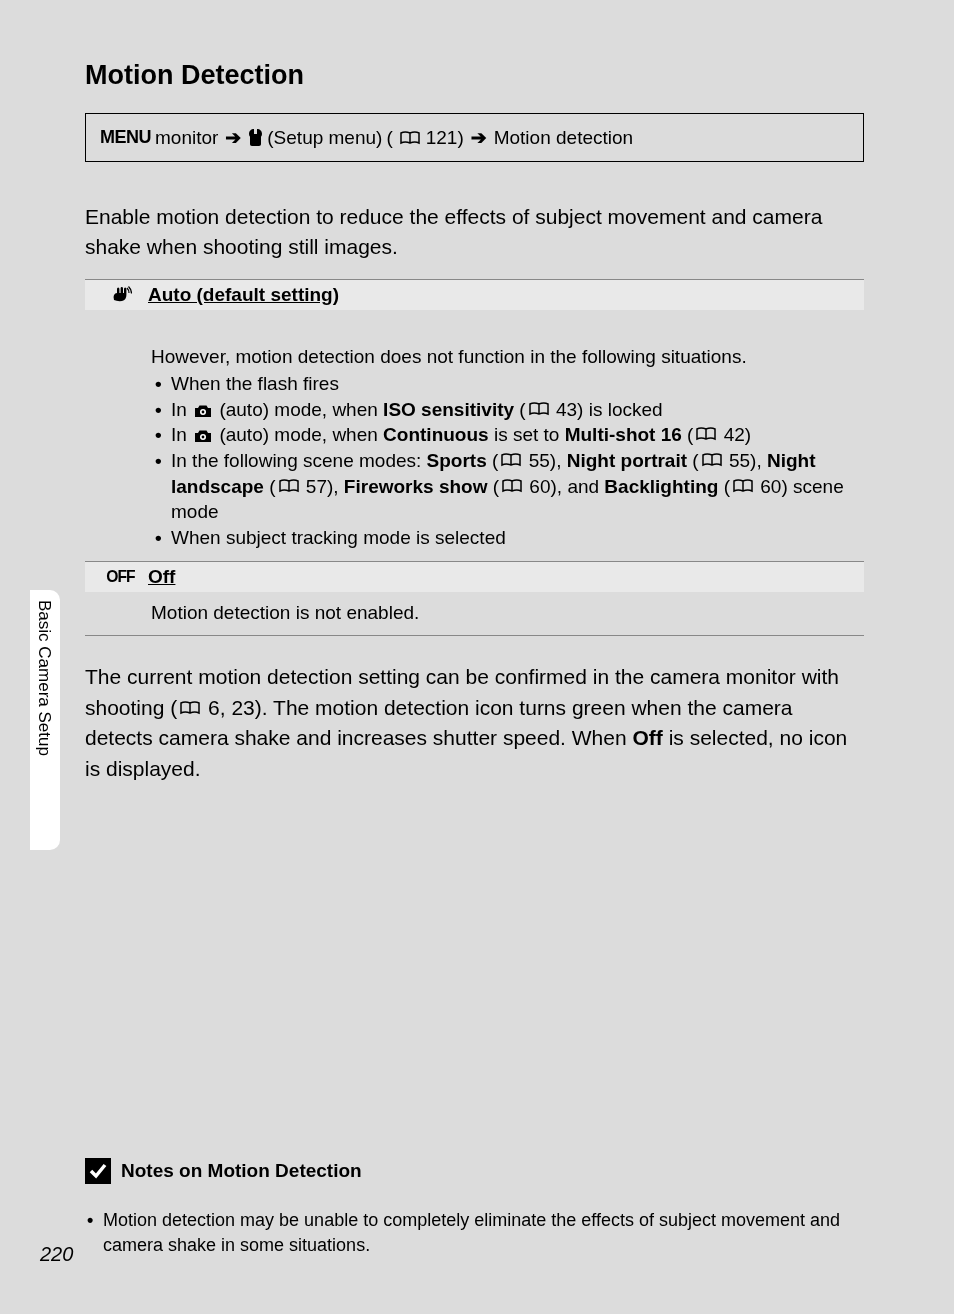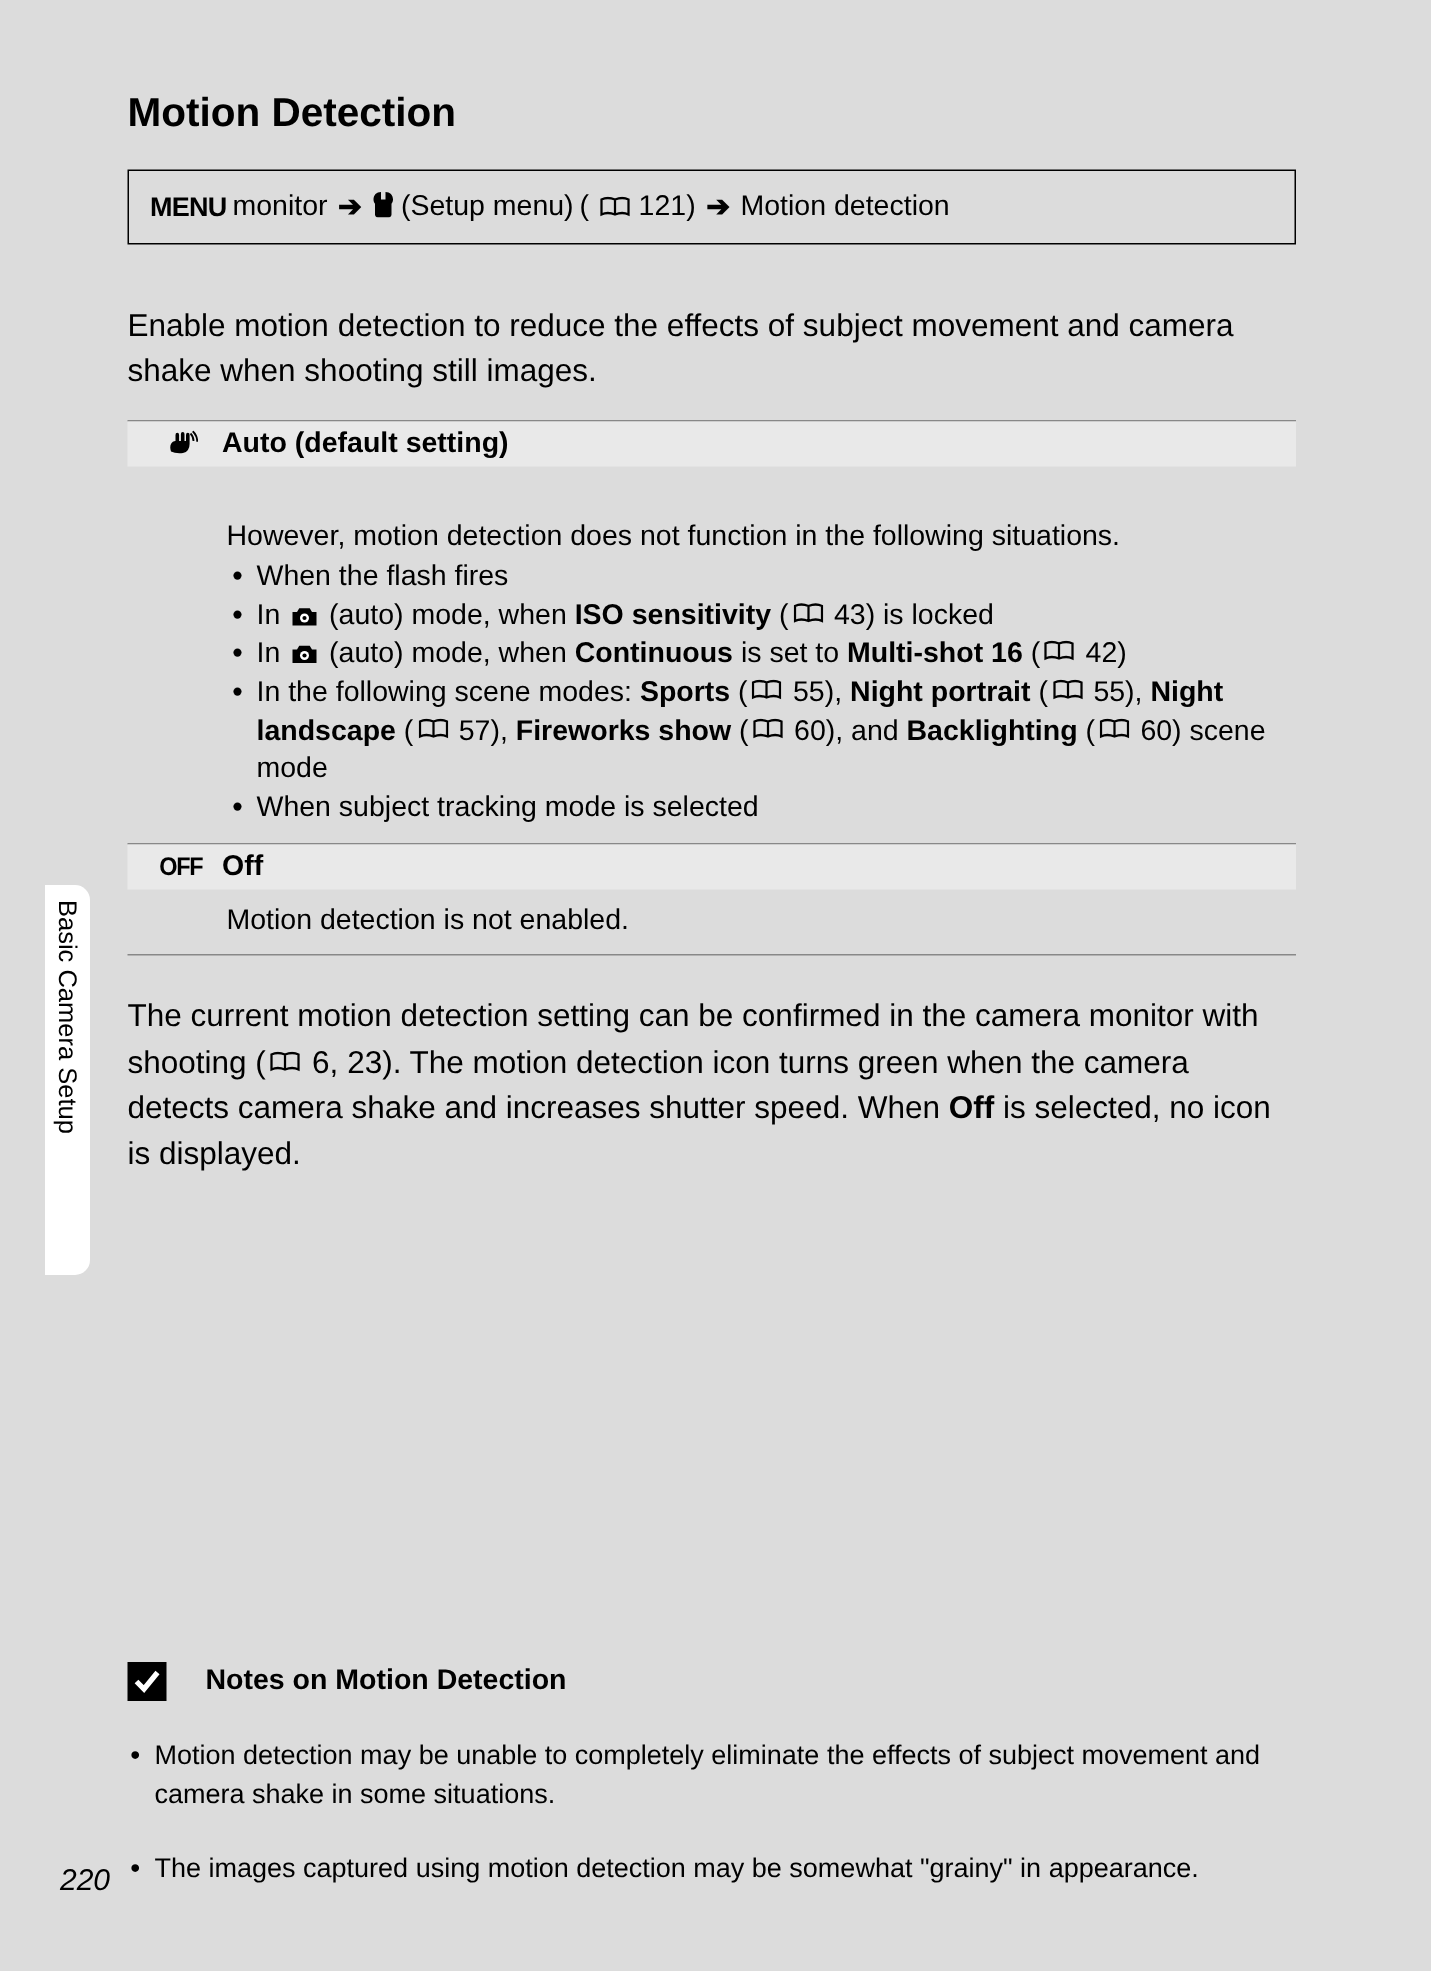--- a/index.html
+++ b/index.html
@@ -111,20 +111,21 @@
   .opt-icon .off-text {
     font-family: Arial, sans-serif;
     letter-spacing: -1px;
     transform: scaleX(0.92);
     font-size: 17px;
     font-weight: 900;
   }
   .opt-label {
     font-size: 19px;
     font-weight: 600;
+    text-decoration: underline;
   }
   .opt-body {
     padding: 8px 10px 10px 66px;
     font-size: 19px;
     line-height: 1.35;
   }
   .opt-body ul {
     list-style: none;
     margin-top: 2px;
   }
@@ -150,21 +151,21 @@
   
   .notes {
     position: absolute;
     left: 85px;
     right: 90px;
     bottom: 48px;
   }
   .notes-title {
     display: flex;
     align-items: center;
-    gap: 26px;
+    gap: 10px;
     font-size: 19px;
     font-weight: bold;
     margin-bottom: 2px;
   }
   .check-box {
     width: 26px;
     height: 26px;
     background: #000;
     display: flex;
     align-items: center;
@@ -330,18 +331,17 @@
     <div class="notes-title">
       <span class="check-box">
         <svg width="20" height="20" viewBox="0 0 20 20">
             <path d="M3 10 L8 15 L17 4" fill="none" stroke="#fff" stroke-width="3.5"></path>
           </svg>
       </span>
       <span>Notes on Motion Detection</span>
     </div>
     <ul>
       <li>Motion detection may be unable to completely eliminate the effects of subject movement and camera shake in some situations.</li>
-      <li>The images captured using motion detection may be somewhat "grainy" in appearance.</li>
     </ul>
   </div>
 
   <div class="page-number">220</div>
 </div>
 
 </body></html>

